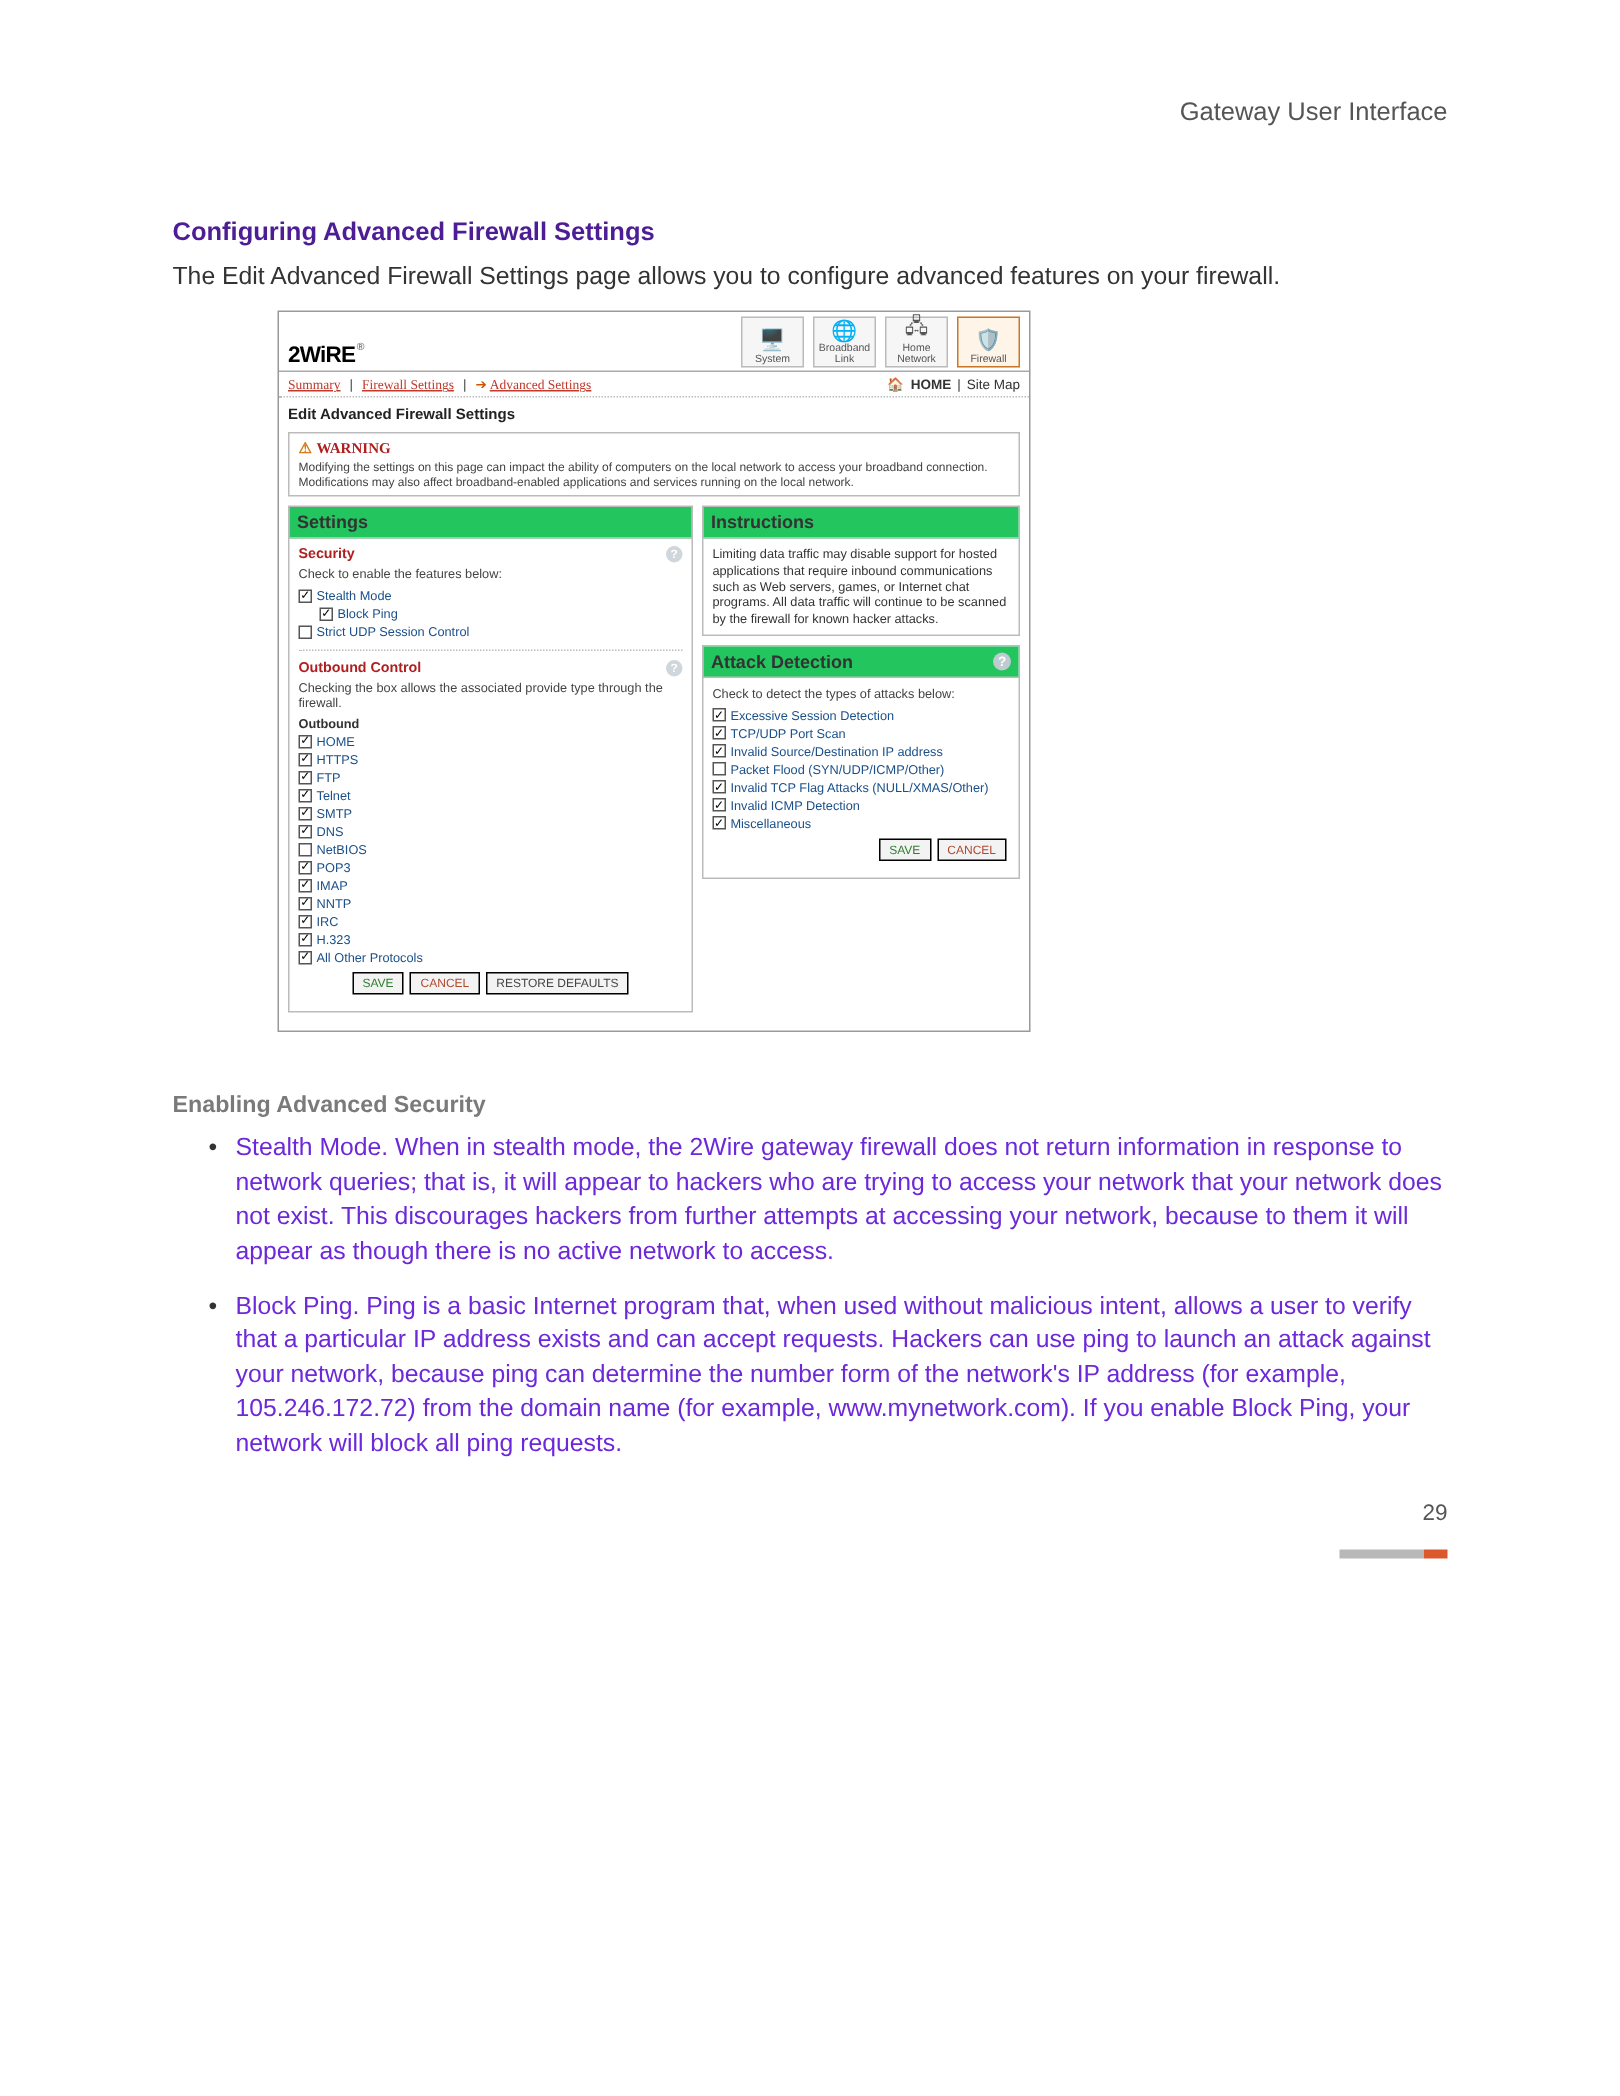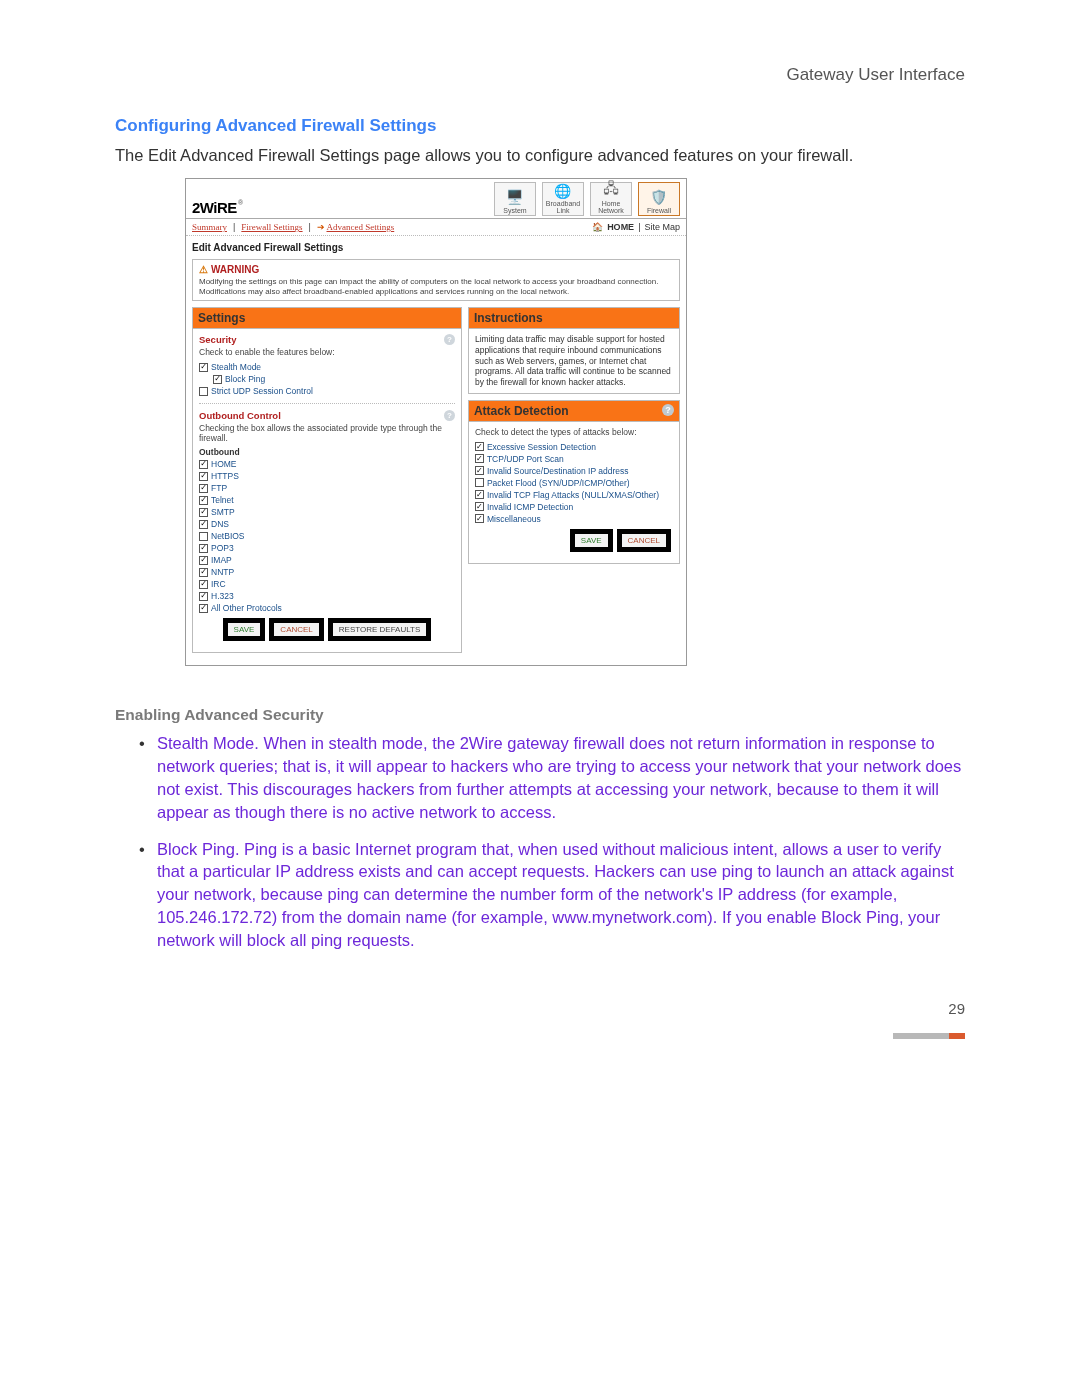--- a/index.html
+++ b/index.html
@@ -19,22 +19,22 @@
   .header-right {
     position: absolute;
     top: 65px;
     right: 115px;
     font-size: 17px;
     color: #555;
   }
   .section-title {
     font-size: 17px;
     font-weight: bold;
-    color: #3b82f6;
-    margin-top: 56px;
+    color: #4c1d95;
+    margin-top: 85px;
     margin-bottom: 8px;
   }
   .section-text {
     font-size: 16.5px;
     color: #333;
     line-height: 1.35;
     margin-bottom: 10px;
   }
   .screenshot {
     width: 500px;
@@ -113,46 +113,48 @@
   .warning-box {
     border: 1px solid #bbb;
     margin: 2px 6px 6px 6px;
     padding: 4px 6px;
   }
   .warning-box .w-title {
     color: #b01f1f;
     font-weight: bold;
     font-size: 10px;
     margin-bottom: 2px;
+    font-family: Liberation Serif, serif;
   }
   .warning-box .w-body {
     font-size: 8px;
     color: #444;
     line-height: 1.2;
   }
   .warning-icon { color:#d97b13; margin-right:3px; }
   .ss-columns {
     display: flex;
     padding: 0 6px 6px 6px;
     gap: 6px;
   }
   .ss-col-left { flex: 1 1 56%; }
   .ss-col-right { flex: 1 1 44%; }
   .panel {
     border: 1px solid #bbb;
     margin-bottom: 6px;
   }
   .panel-header {
-    background: #f97316;
+    background: #22c55e;
     font-size: 12px;
     font-weight: bold;
     padding: 3px 5px;
     border-bottom: 1px solid #bbb;
     color: #333;
     display:flex;
+    align-items:center;
   }
   .panel-header .help {
     margin-left:auto;
     width:12px;height:12px;border-radius:50%;
     background:#bfcad1;color:#fff;font-size:9px;
     display:flex;align-items:center;justify-content:center;
   }
   .panel-body {
     padding: 5px 6px;
     font-size: 8.5px;
@@ -186,21 +188,21 @@
   }
   .chk-row .box.checked::after{content:"✓"; font-size:8px;}
   .indent { margin-left:14px;}
   .dotted-sep { border-top:1px dotted #bbb; margin:6px 0;}
   .btn-row {
     display:flex; gap:4px; justify-content:center;
     padding:4px 0 6px 0;
   }
   .btn-row.right { justify-content:flex-end; padding-right:2px;}
   .btn {
-    border:5px solid #000000;
+    border:1px solid #000000;
     font-size:8px;
     padding:2px 6px;
     background:#f3f3f3;
     color:#444;
   }
   .btn.save { color:#2f7d2f; }
   .btn.cancel { color:#b04a2f; }
   .instructions-text {
     font-size:8.5px; color:#333; line-height:1.25;
   }

